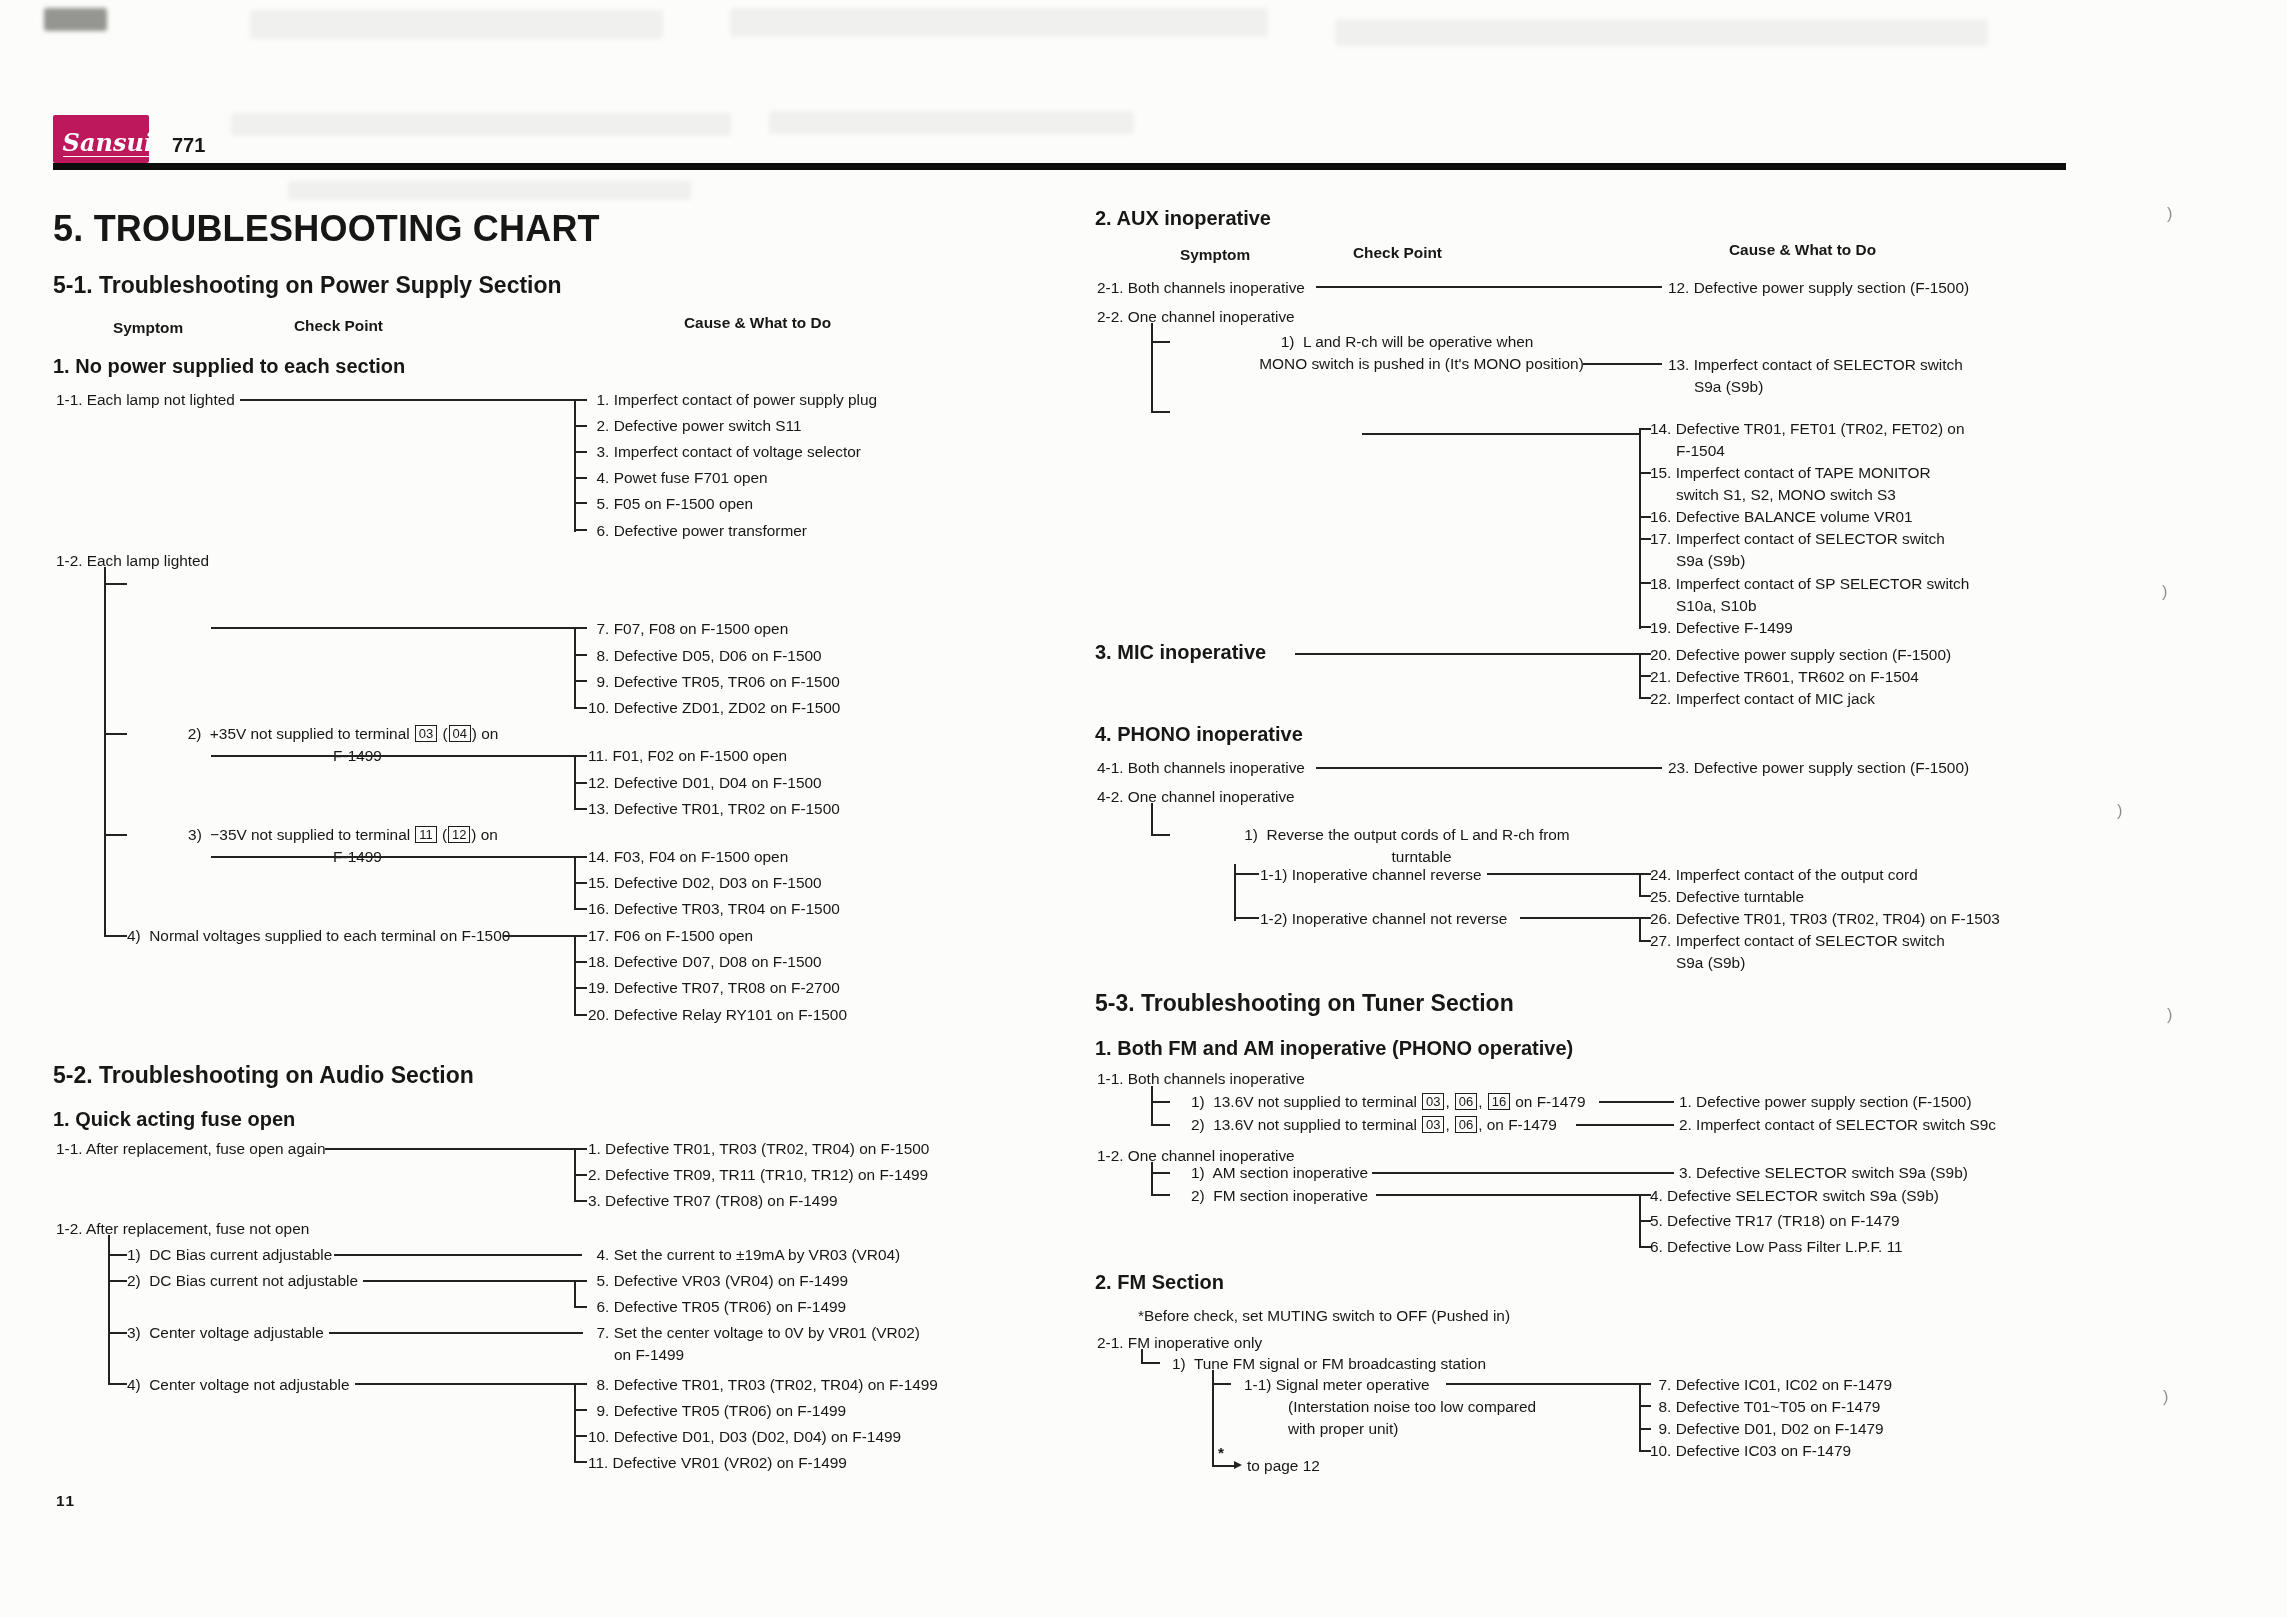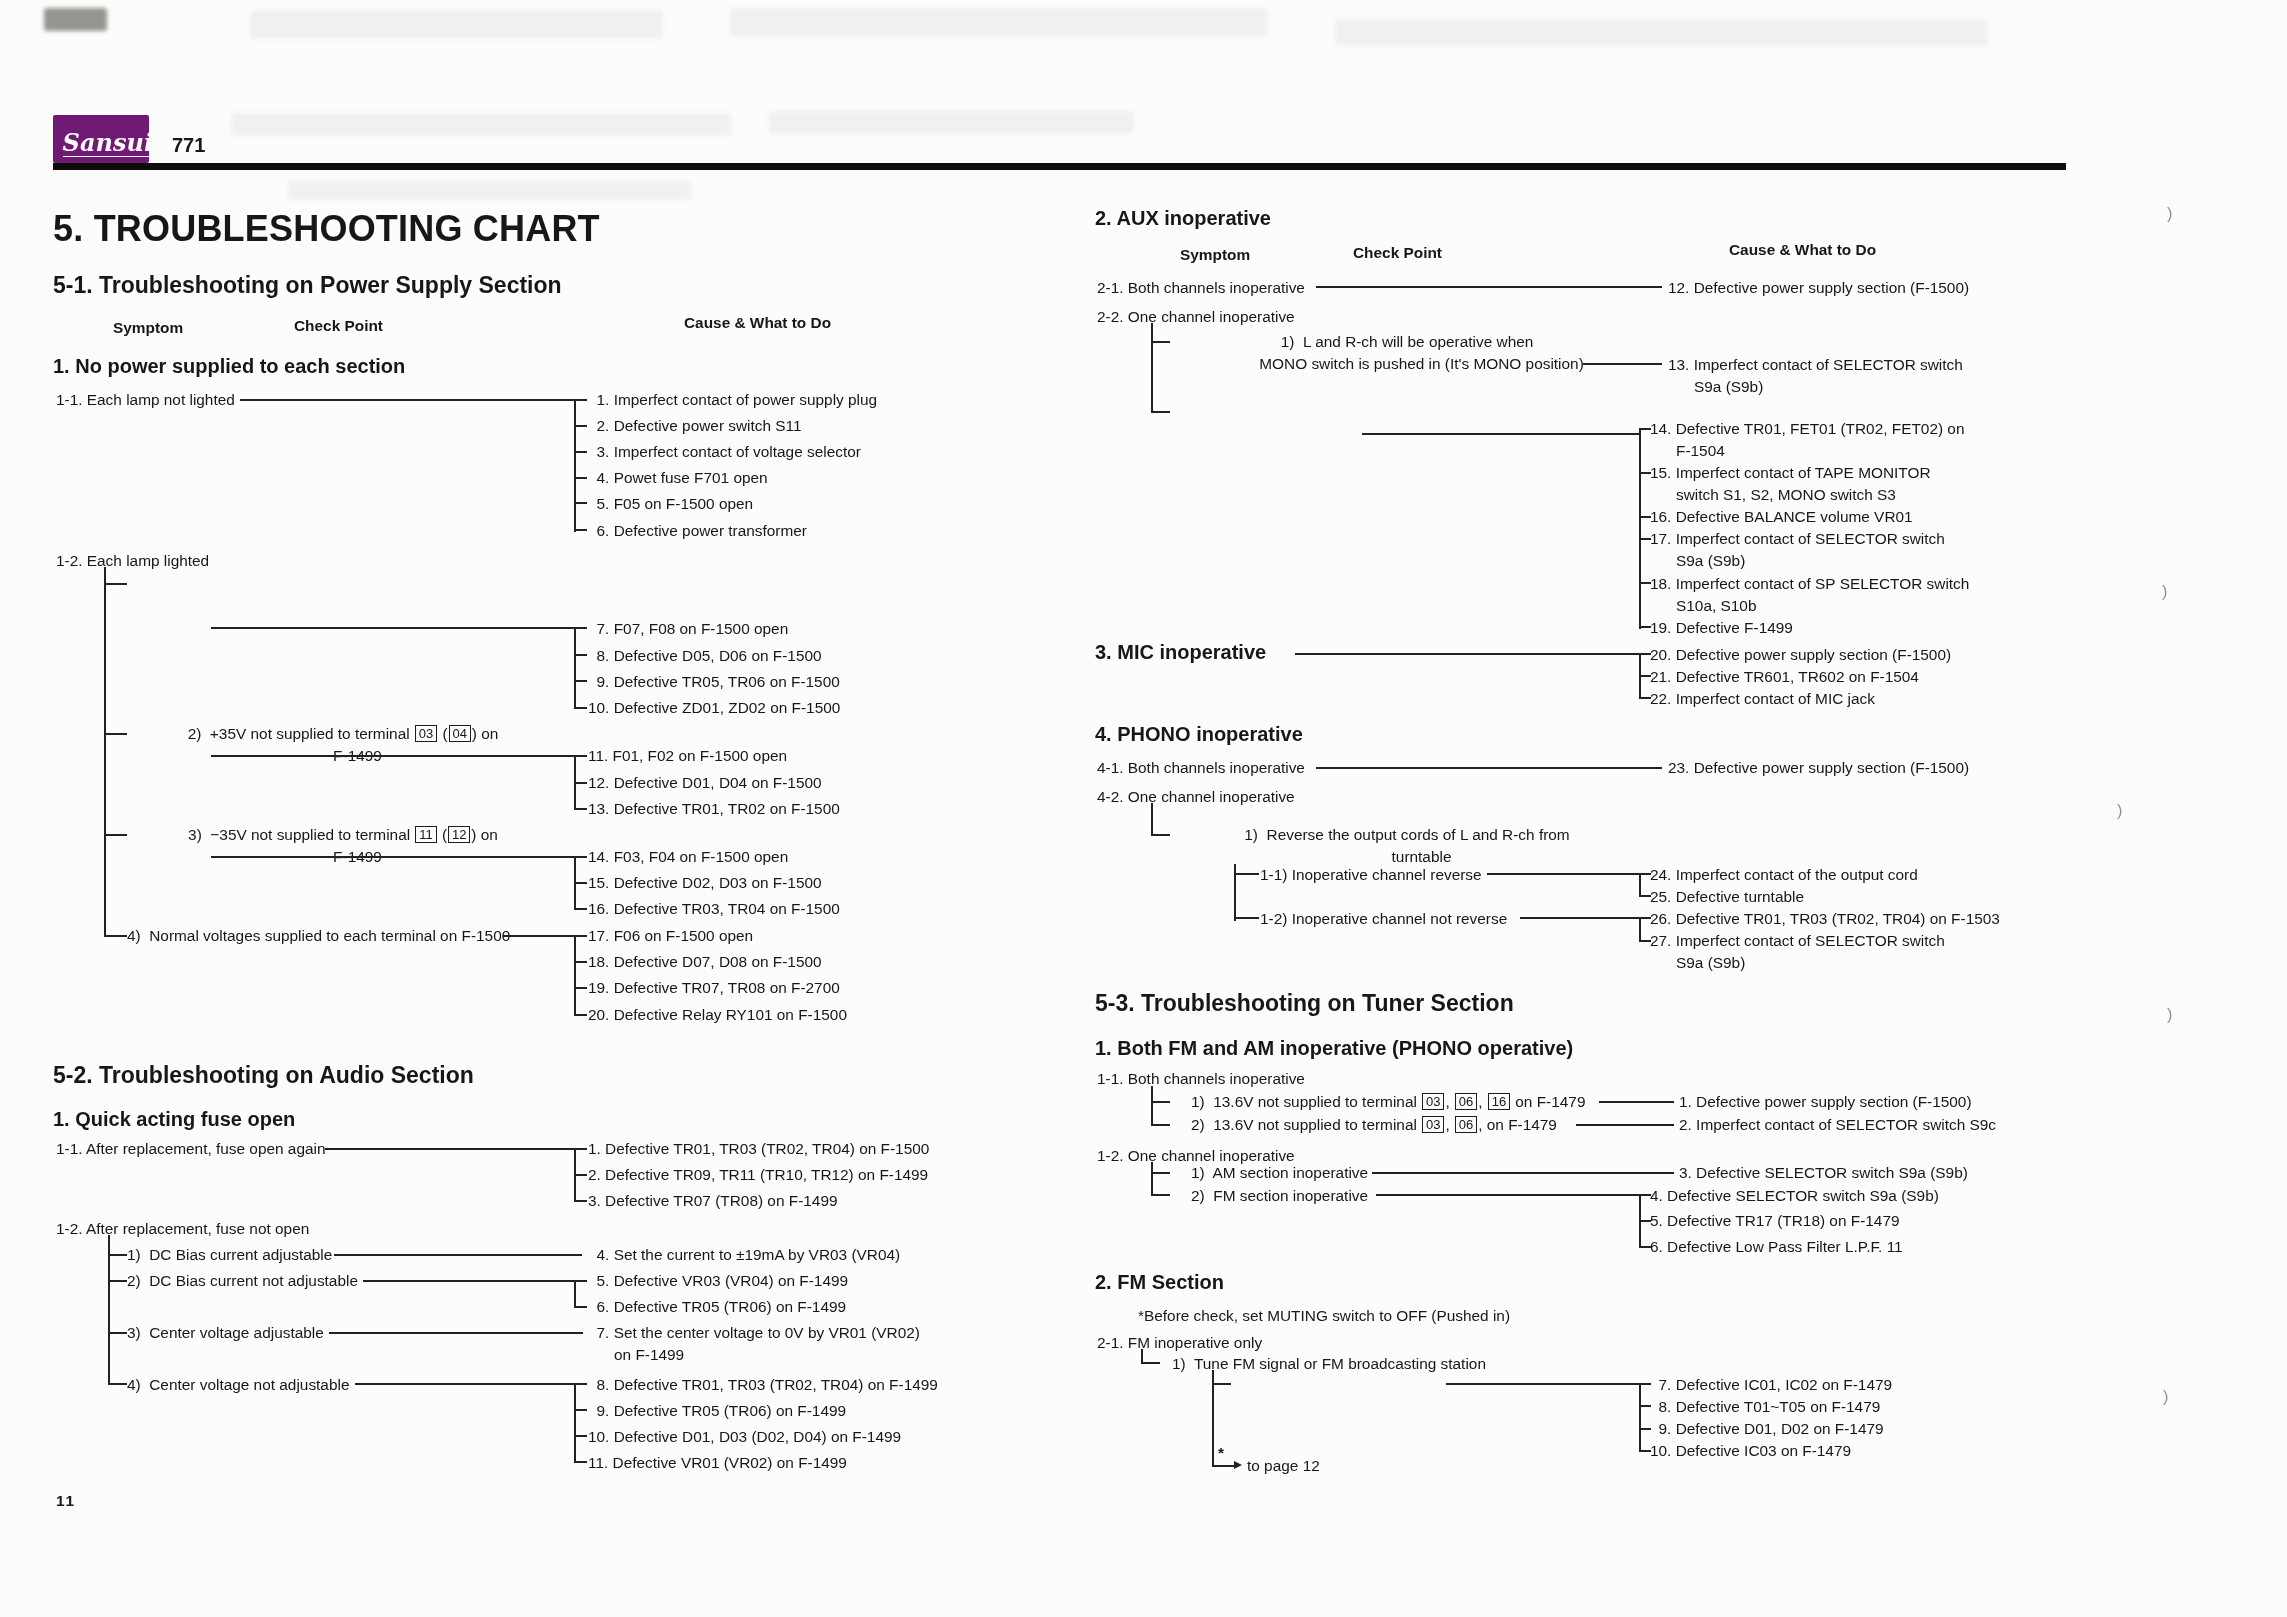--- a/index.html
+++ b/index.html
@@ -8,21 +8,21 @@
   .h1{font-size:36px;line-height:40px;font-weight:700;letter-spacing:0.2px;}
   .h2{font-size:23px;line-height:27px;font-weight:700;}
   .h3{font-size:20px;line-height:24px;font-weight:700;}
   .ch{font-size:15.4px;font-weight:700;}
   .hang27{padding-left:26px;text-indent:-26px;}
   .hang30{padding-left:29px;text-indent:-29px;text-align:center;}
   .hang46{padding-left:44px;text-indent:-44px;}
   .tbox{display:inline-block;border:1.5px solid #1d1d1d;padding:0 2.9px;margin:0 1px;font-size:13px;line-height:15.4px;text-indent:0;vertical-align:1px;}
   .hl{position:absolute;height:1.7px;background:#222;}
   .vl{position:absolute;width:1.7px;background:#222;}
-  .logo{position:absolute;left:53px;top:115px;width:96px;height:48px;background:#701a75;border-radius:1.9px;}
+  .logo{position:absolute;left:53px;top:115px;width:96px;height:48px;background:#be185d;border-radius:1.9px;}
   .logo span{position:absolute;left:9.6px;bottom:5.8px;font-family:"DejaVu Serif",serif;font-style:italic;font-weight:700;font-size:24px;color:#fff;border-bottom:1.9px solid #fff;padding-bottom:1px;line-height:25px;}
   .rule{position:absolute;left:53px;top:163px;width:2013px;height:6.7px;background:#0d0d0d;}
   .model{position:absolute;left:172px;top:134px;font-size:20px;font-weight:700;}
   .pagenum{position:absolute;left:56px;top:1492px;font-size:15.4px;font-weight:700;letter-spacing:1.9px;}
   .artifact{position:absolute;color:#90908a;font-size:16.3px;}
   .smudge{position:absolute;background:rgba(55,55,50,.06);filter:blur(1.9px);border-radius:2.9px;}
   .smudge.dark{background:rgba(45,45,42,.5);}
   .arrowhead{position:absolute;width:0;height:0;border-left:8.6px solid #222;border-top:4.8px solid transparent;border-bottom:4.8px solid transparent;}
   .star{position:absolute;font-size:15.4px;font-weight:700;}
 </style>
@@ -285,20 +285,23 @@
 
   <div class="t h3" style="left:1095px;top:1270px">2. FM Section</div>
   <div class="t" style="left:1138px;top:1305px">*Before check, set MUTING switch to OFF (Pushed in)</div>
   <div class="t" style="left:1097px;top:1332px">2-1. FM inoperative only</div>
   <div class="vl" style="left:1141px;top:1349px;height:15.4px"></div>
   <div class="hl" style="left:1141px;top:1362px;width:19px"></div>
   <div class="t hang30" style="left:1172px;top:1353px">1)&nbsp; Tune FM signal or FM broadcasting station</div>
 
   <div class="vl" style="left:1212px;top:1370px;height:97px"></div>
   <div class="hl" style="left:1212px;top:1383px;width:19px"></div>
+  <div class="t hang46" style="left:1244px;top:1374px;width:317px">1-1) Signal meter operative
+(Interstation noise too low compared
+with proper unit)</div>
   <div class="hl" style="left:1446px;top:1383px;width:193px"></div>
   <div class="vl" style="left:1639px;top:1383px;height:68px"></div>
   <div class="hl" style="left:1639px;top:1383px;width:11.5px"></div>
   <div class="hl" style="left:1639px;top:1405px;width:11.5px"></div>
   <div class="hl" style="left:1639px;top:1428px;width:11.5px"></div>
   <div class="hl" style="left:1639px;top:1450px;width:11.5px"></div>
   <div class="t cause hang27" style="left:1650px;top:1374px"> 7. Defective IC01, IC02 on F-1479</div>
   <div class="t cause hang27" style="left:1650px;top:1396px"> 8. Defective T01~T05 on F-1479</div>
   <div class="t cause hang27" style="left:1650px;top:1418px"> 9. Defective D01, D02 on F-1479</div>
   <div class="t cause hang27" style="left:1650px;top:1440px">10. Defective IC03 on F-1479</div>

